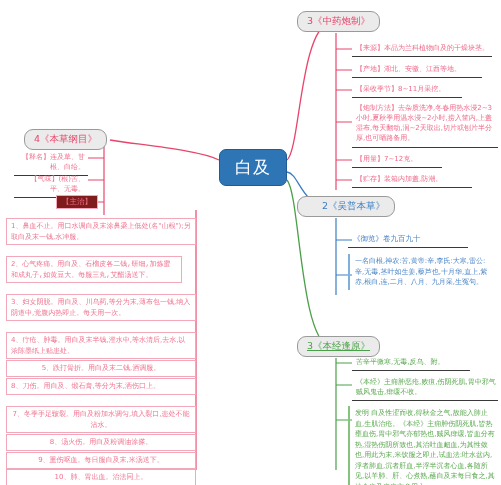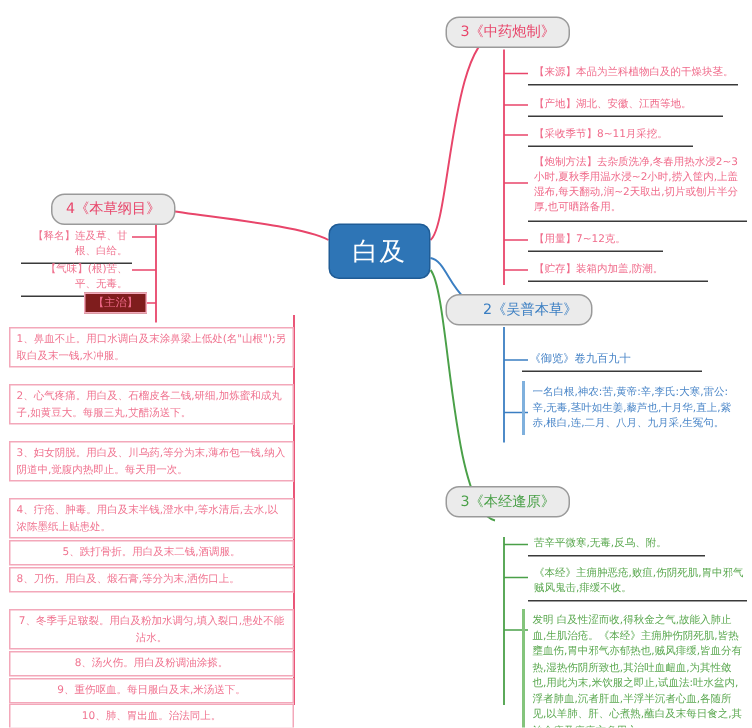--- a/index.html
+++ b/index.html
@@ -164,32 +164,32 @@
   <div class="leaf leaf-red" style="left:352px;top:62px;width:130px;">【产地】湖北、安徽、江西等地。</div>
   <div class="leaf leaf-red" style="left:352px;top:82px;width:110px;">【采收季节】8~11月采挖。</div>
   <div class="leaf leaf-red" style="left:352px;top:101px;width:146px;">【炮制方法】去杂质洗净,冬春用热水浸2~3小时,夏秋季用温水浸~2小时,捞入筐内,上盖湿布,每天翻动,润~2天取出,切片或刨片半分厚,也可晒路备用。</div>
   <div class="leaf leaf-red" style="left:352px;top:152px;width:90px;">【用量】7~12克。</div>
   <div class="leaf leaf-red" style="left:352px;top:172px;width:120px;">【贮存】装箱内加盖,防潮。</div>
 
   <div class="branch-head bh-blue" style="left:297px;top:196px;padding-left:24px;">2《吴普本草》</div>
   <div class="blue-title" style="left:348px;top:232px;width:120px;border-left:none;">《御览》卷九百九十</div>
   <div class="blue-block" style="left:348px;top:254px;width:148px;">一名白根,神农:苦,黄帝:辛,李氏:大寒,雷公:辛,无毒,茎叶如生姜,藜芦也,十月华,直上,紫赤,根白,连,二月、八月、九月采,生冤句。</div>
 
-  <div class="branch-head bh-green" style="left:297px;top:324px;">3《本经逢原》</div>
+  <div class="branch-head bh-green" style="left:297px;top:336px;text-decoration:underline;">3《本经逢原》</div>
   <div class="leaf leaf-green" style="left:352px;top:355px;width:118px;">苦辛平微寒,无毒,反乌、附。</div>
   <div class="leaf leaf-green" style="left:352px;top:375px;width:146px;">《本经》主痈肿恶疮,败疽,伤阴死肌,胃中邪气贼风鬼击,痱缓不收。</div>
   <div class="green-block" style="left:348px;top:406px;width:150px;">发明 白及性涩而收,得秋金之气,故能入肺止血,生肌治疮。《本经》主痈肿伤阴死肌,皆热壅血伤,胃中邪气亦郁热也,贼风痱缓,皆血分有热,湿热伤阴所致也,其治吐血衄血,为其性敛也,用此为末,米饮服之即止,试血法:吐水盆内,浮者肺血,沉者肝血,半浮半沉者心血,各随所见,以羊肺、肝、心煮熟,蘸白及末每日食之,其治金疮及痈疽方多用之。</div>
 
-  <div class="branch-head bh-red" style="left:34px;top:129px;">4《本草纲目》</div>
+  <div class="branch-head bh-red" style="left:24px;top:129px;">4《本草纲目》</div>
   <div class="plain-left" style="left:14px;top:150px;width:74px;">【释名】连及草、甘根、白给。</div>
   <div class="plain-left" style="left:14px;top:172px;width:74px;">【气味】(根)苦、平、无毒。</div>
   <div class="node-small" style="left:56px;top:195px;">【主治】</div>
 
   <div class="boxed" style="left:6px;top:218px;width:190px;">1、鼻血不止。用口水调白及末涂鼻梁上低处(名"山根");另取白及末一钱,水冲服。</div>
-  <div class="boxed" style="left:6px;top:256px;width:190px;">2、心气疼痛。用白及、石榴皮各二钱,研细,加炼蜜和成丸子,如黄豆大。每服三丸,艾醋汤送下。</div>
+  <div class="boxed" style="left:6px;top:256px;width:176px;font-family:Liberation Mono, monospace;">2、心气疼痛。用白及、石榴皮各二钱,研细,加炼蜜和成丸子,如黄豆大。每服三丸,艾醋汤送下。</div>
   <div class="boxed" style="left:6px;top:294px;width:190px;">3、妇女阴脱。用白及、川乌药,等分为末,薄布包一钱,纳入阴道中,觉腹内热即止。每天用一次。</div>
   <div class="boxed" style="left:6px;top:332px;width:190px;">4、疔疮、肿毒。用白及末半钱,澄水中,等水清后,去水,以浓陈墨纸上贴患处。</div>
   <div class="boxed" style="left:6px;top:360px;width:190px;text-align:center;">5、跌打骨折。用白及末二钱,酒调服。</div>
   <div class="boxed" style="left:6px;top:378px;width:190px;">8、刀伤。用白及、煅石膏,等分为末,洒伤口上。</div>
   <div class="boxed" style="left:6px;top:406px;width:190px;text-align:center;">7、冬季手足皲裂。用白及粉加水调匀,填入裂口,患处不能沾水。</div>
   <div class="boxed" style="left:6px;top:434px;width:190px;text-align:center;">8、汤火伤。用白及粉调油涂搽。</div>
   <div class="boxed" style="left:6px;top:452px;width:190px;text-align:center;">9、重伤呕血。每日服白及末,米汤送下。</div>
   <div class="boxed" style="left:6px;top:469px;width:190px;text-align:center;">10、肺、胃出血。治法同上。</div>
 
 </div>

